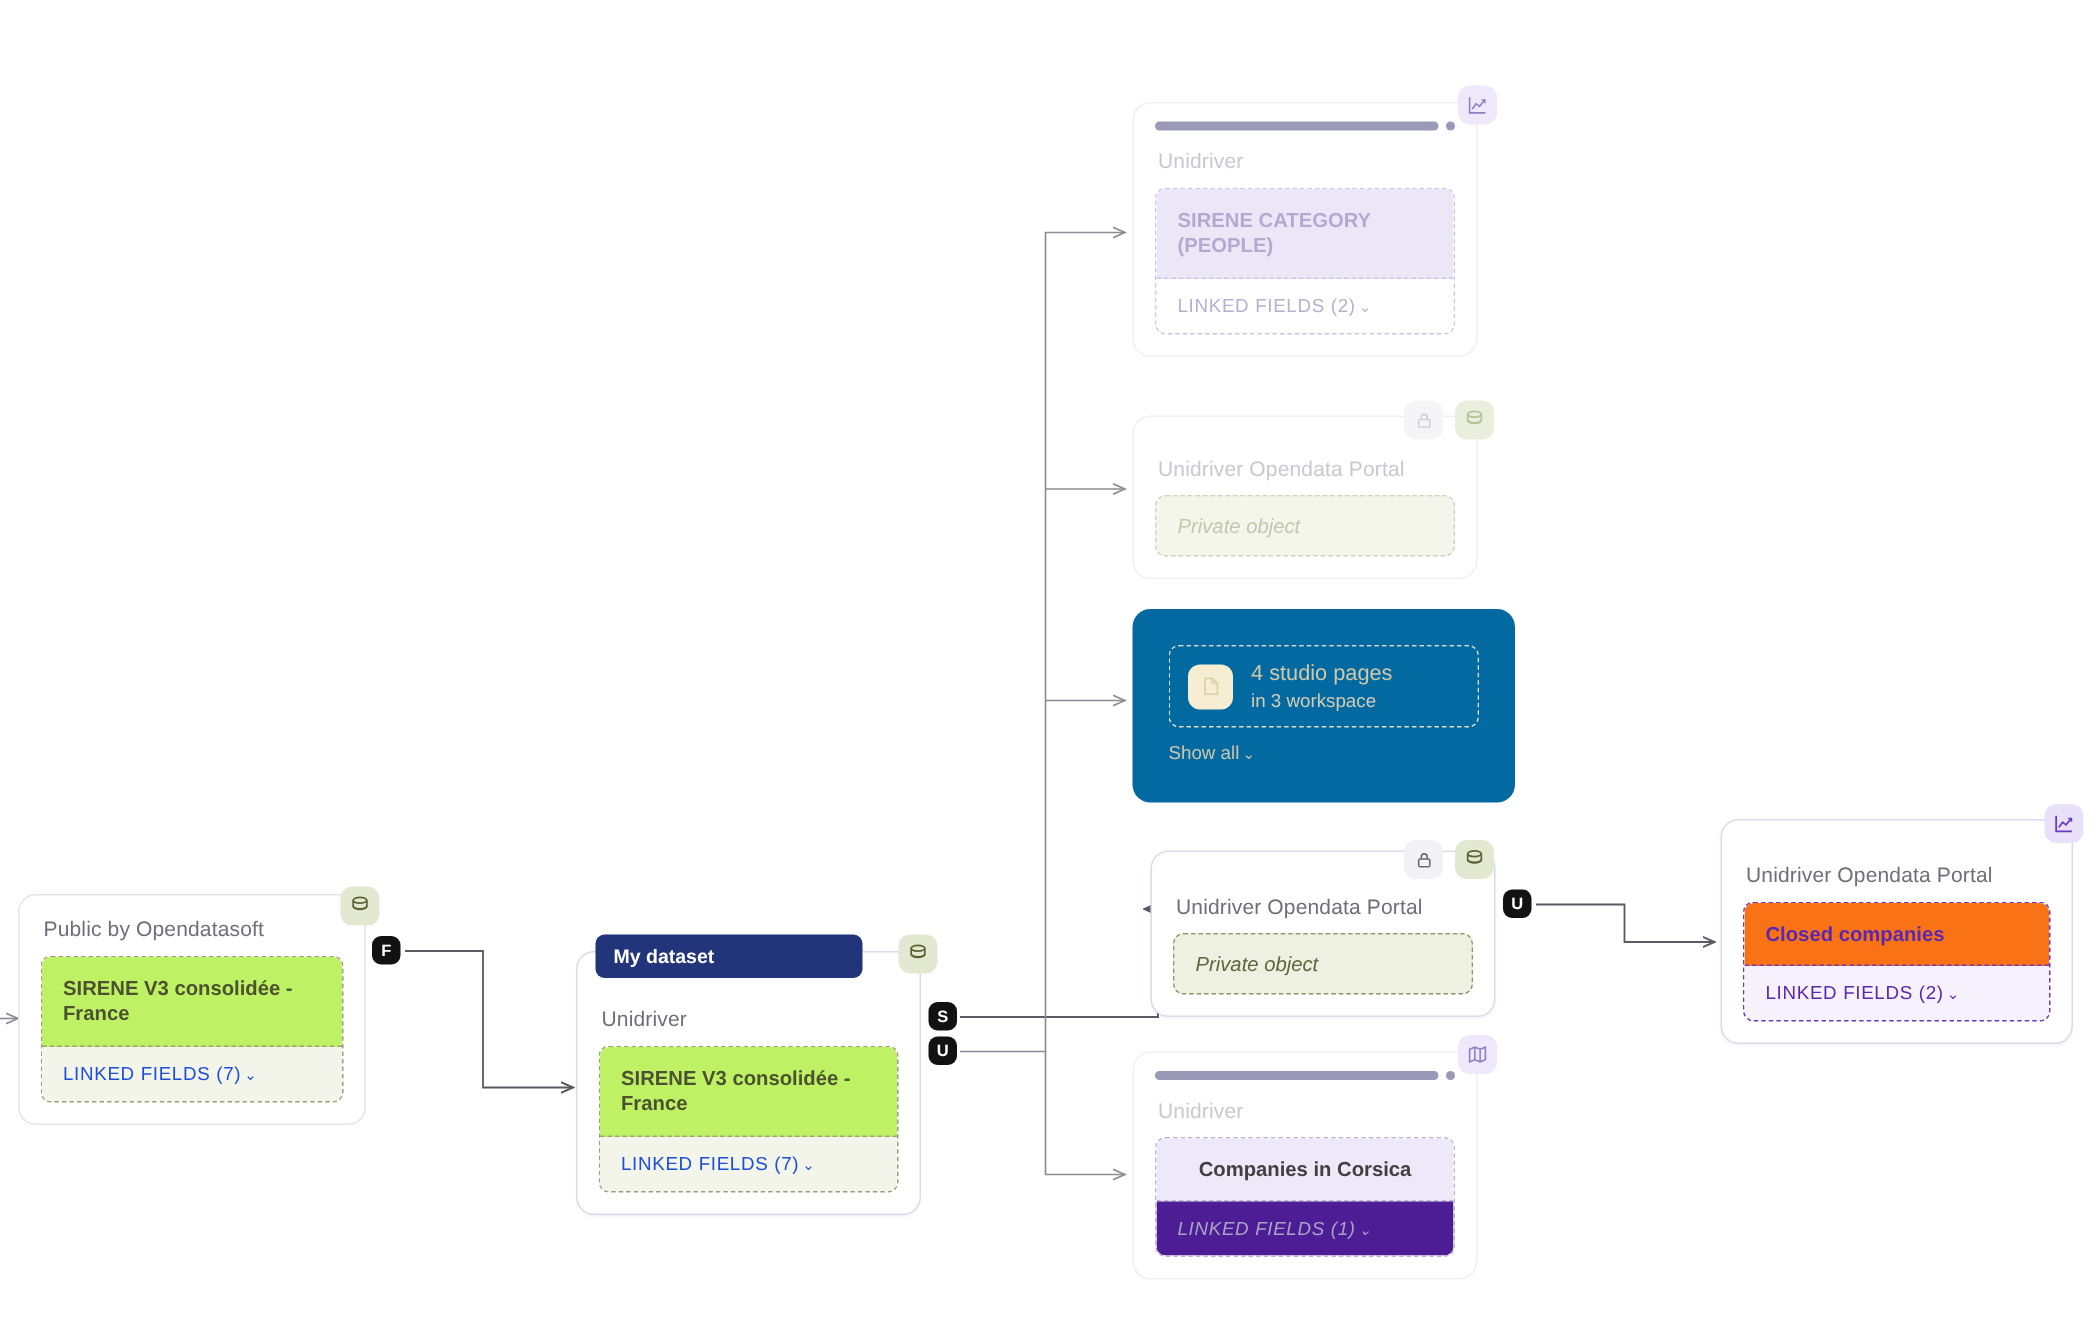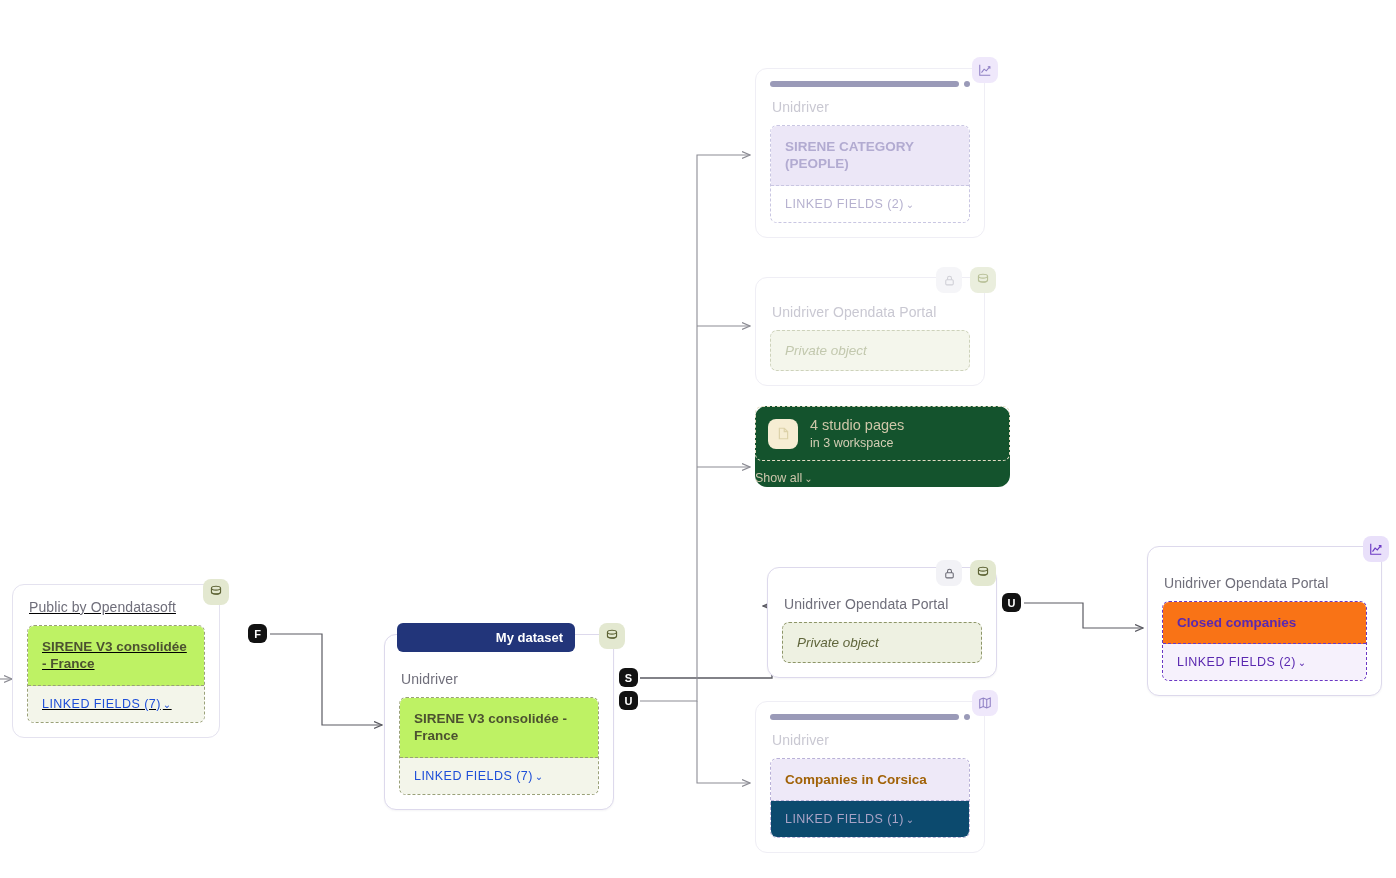--- a/index.html
+++ b/index.html
@@ -76,22 +76,22 @@
   .inner.olive .title { background: #bef264; color: #4c5230; border-bottom-color: #9aa178; }
   .inner.olive .fields { background: #f3f5ea; color: #1d4ed8; }
 
   
   .inner.purple-strong { border-color: #6b38c4; }
   .inner.purple-strong .title { background: #f97316; color: #5a28b0; border-bottom-color: #6b38c4; }
   .inner.purple-strong .fields { background: #f6f1fc; color: #5a28b0; }
 
   
   .inner.purple-mid { border-color: #b9b1d8; }
-  .inner.purple-mid .title { background: #eee9f8; color: #a16207; border-bottom-color: #b9b1d8; }
-  .inner.purple-mid .fields { background: #0c4a6e; color: #a9a3c6; }
+  .inner.purple-mid .title { background: #eee9f8; color: #404040; border-bottom-color: #b9b1d8; text-align: center; }
+  .inner.purple-mid .fields { background: #4c1d95; color: #a9a3c6; font-style: italic; }
 
   
   .private {
     border: 1px dashed #cdd2bb;
     border-radius: 7px;
     background: #f4f6ec;
     padding: 12px 14px;
     font-size: 13.5px;
     font-style: italic;
     color: #c2c8ae;
@@ -99,23 +99,23 @@
   .private.solid {
     border-color: #8d9568;
     background: #eef1e2;
     color: #60663c;
   }
 
   
   .studio-card {
     position: absolute;
     box-sizing: border-box;
-    background: #14532d;
+    background: #0369a1;
     border-radius: 12px;
-    padding: 0;
+    padding: 24px;
   }
   .studio-inner {
     border: 1px dashed #e3dcc4;
     border-radius: 7px;
     padding: 10px 12px;
     display: flex;
     align-items: center;
     gap: 12px;
     background: transparent;
   }
@@ -173,21 +173,20 @@
   
   .mydataset {
     position: absolute;
     background: #22357a;
     color: #ffffff;
     font-size: 13px;
     font-weight: bold;
     padding: 7px 12px;
     border-radius: 6px;
     white-space: nowrap;
-    text-align: right;
   }
 
   
   .letter-badge {
     position: absolute;
     width: 19px; height: 19px;
     border-radius: 6px;
     background: #121212;
     color: #ffffff;
     font-size: 11px;
@@ -219,21 +218,21 @@
     <path d="M640,678 L772,678 L772,606 L763,606" stroke="#5a5a62" stroke-width="1.3" fill="none" marker-end="url(#arrowd)"></path>
 
     <path d="M640,701 L697,701 L697,155 L750,155" stroke="#8c8c94" stroke-width="1.1" fill="none" marker-end="url(#arrow)"></path>
     <path d="M697,326 L750,326" stroke="#8c8c94" stroke-width="1.1" fill="none" marker-end="url(#arrow)"></path>
     <path d="M697,467 L750,467" stroke="#8c8c94" stroke-width="1.1" fill="none" marker-end="url(#arrow)"></path>
     <path d="M697,701 L697,783 L750,783" stroke="#8c8c94" stroke-width="1.1" fill="none" marker-end="url(#arrow)"></path>
 
     <path d="M1024,603 L1083,603 L1083,628 L1143,628" stroke="#5a5a62" stroke-width="1.2" fill="none" marker-end="url(#arrowd)"></path>
   </svg>
 
-  <div class="node" style="left:12px; top:584px; width:208px;text-decoration:underline;">
+  <div class="node" style="left:12px; top:596px; width:232px;">
     <div class="chip olive" style="right:-10px; top:-6px;">
       <svg width="14" height="14" viewBox="0 0 16 16" fill="none" stroke="#5d6335" stroke-width="1.3">
         <ellipse cx="8" cy="3.6" rx="5.2" ry="2.2"></ellipse>
         <path d="M2.8,3.6 v4.8 c0,1.2 2.33,2.2 5.2,2.2 s5.2,-1 5.2,-2.2 v-4.8"></path>
         <path d="M2.8,8 c0,1.2 2.33,2.2 5.2,2.2 s5.2,-1 5.2,-2.2"></path>
       </svg>
     </div>
     <div class="owner solid">Public by Opendatasoft</div>
     <div class="inner olive">
       <div class="title">SIRENE V3 consolidée - France</div>

